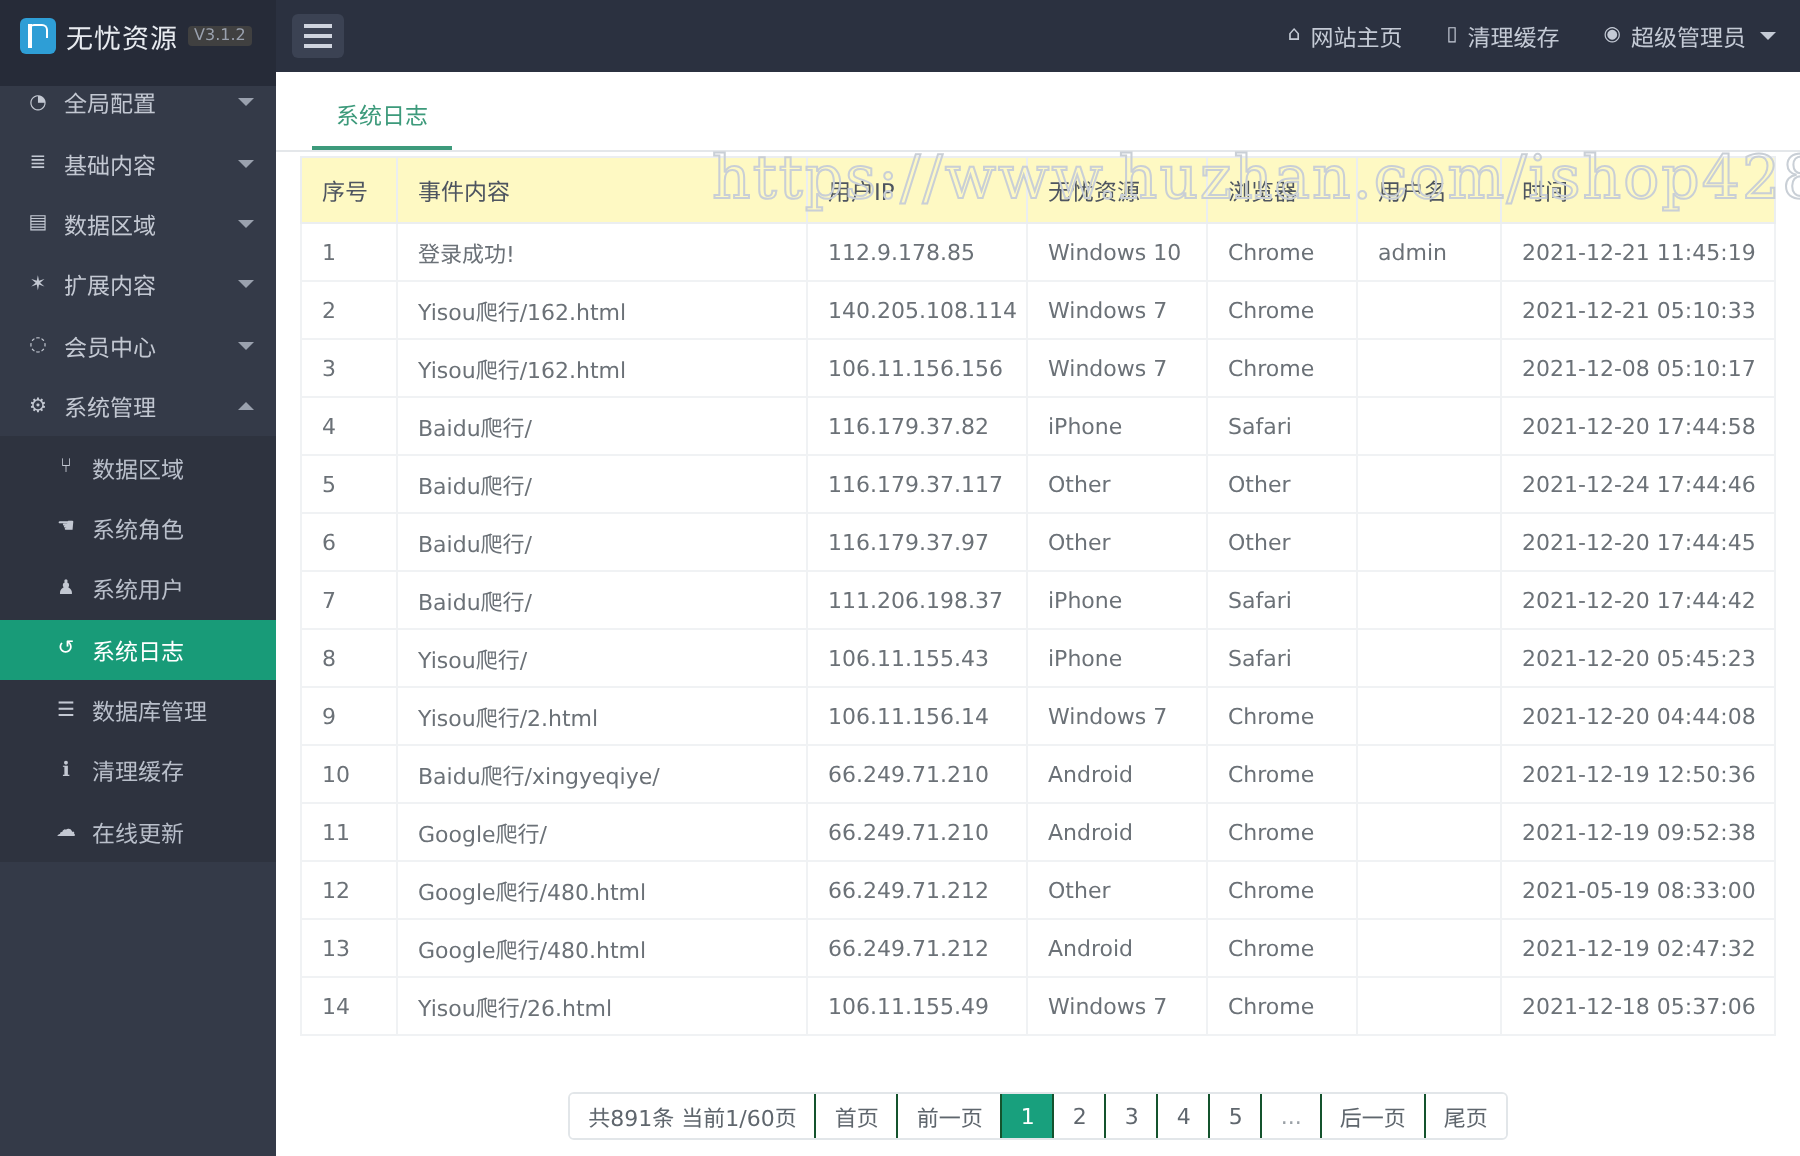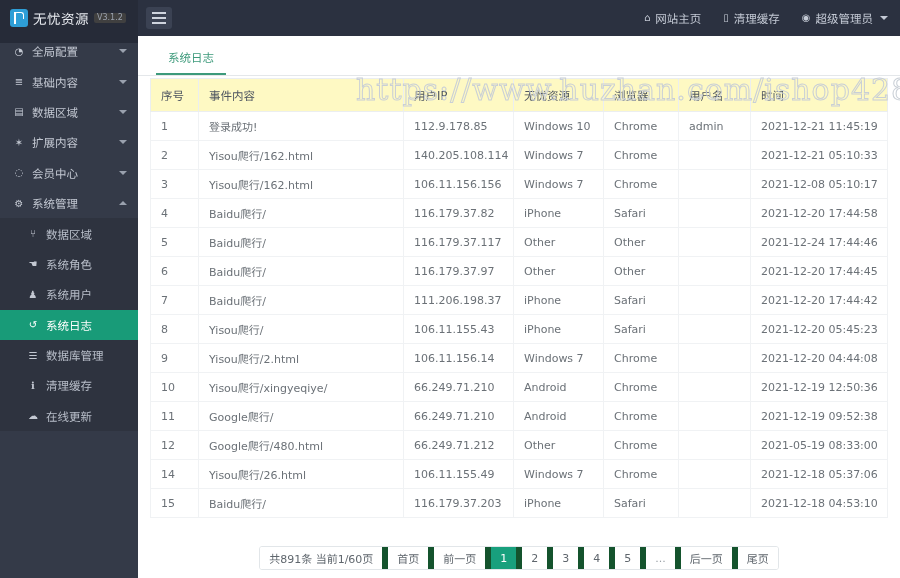--- a/index.html
+++ b/index.html
@@ -264,21 +264,21 @@
     overflow: hidden;
     background: #fff;
     height: 24px;
   }
   .pg {
     display: flex; align-items: center; justify-content: center;
     min-width: 26px;
     padding: 0 9px;
     font-size: 11px;
     color: #5f666d;
-    border-right: 6px solid #14532d;
+    border-right: 1px solid #14532d;
     cursor: pointer;
     white-space: nowrap;
     background: #fff;
   }
   .pg:last-child { border-right: none; }
   .pg.info { color: #5f666d; cursor: default; }
   .pg.active { background: #18a07d; color: #ffffff; }
   .pg.dots { color: #9aa0a6; cursor: default; }
 </style>
 </head>
@@ -486,21 +486,21 @@
                 <td>9</td>
                 <td>Yisou爬行/2.html</td>
                 <td>106.11.156.14</td>
                 <td>Windows 7</td>
                 <td>Chrome</td>
                 <td></td>
                 <td>2021-12-20 04:44:08</td>
               </tr>
               <tr>
                 <td>10</td>
-                <td>Yisou爬行/xingyeqiye/</td>
+                <td>Baidu爬行/xingyeqiye/</td>
                 <td>66.249.71.210</td>
                 <td>Android</td>
                 <td>Chrome</td>
                 <td></td>
                 <td>2021-12-19 12:50:36</td>
               </tr>
               <tr>
                 <td>11</td>
                 <td>Google爬行/</td>
                 <td>66.249.71.210</td>
@@ -512,36 +512,36 @@
               <tr>
                 <td>12</td>
                 <td>Google爬行/480.html</td>
                 <td>66.249.71.212</td>
                 <td>Other</td>
                 <td>Chrome</td>
                 <td></td>
                 <td>2021-05-19 08:33:00</td>
               </tr>
               <tr>
+                <td>13</td>
+                <td>Google爬行/480.html</td>
+                <td>66.249.71.212</td>
+                <td>Android</td>
+                <td>Chrome</td>
+                <td></td>
+                <td>2021-12-19 02:47:32</td>
+              </tr>
+              <tr>
                 <td>14</td>
                 <td>Yisou爬行/26.html</td>
                 <td>106.11.155.49</td>
                 <td>Windows 7</td>
                 <td>Chrome</td>
                 <td></td>
                 <td>2021-12-18 05:37:06</td>
-              </tr>
-              <tr>
-                <td>15</td>
-                <td>Baidu爬行/</td>
-                <td>116.179.37.203</td>
-                <td>iPhone</td>
-                <td>Safari</td>
-                <td></td>
-                <td>2021-12-18 04:53:10</td>
               </tr>
             </tbody>
         </table>
 
       </div>
 
       <div class="pager-wrap">
         <div class="pager" id="pager">
             <div class="pg info">共891条 当前1/60页</div>
             <div class="pg">首页</div>

